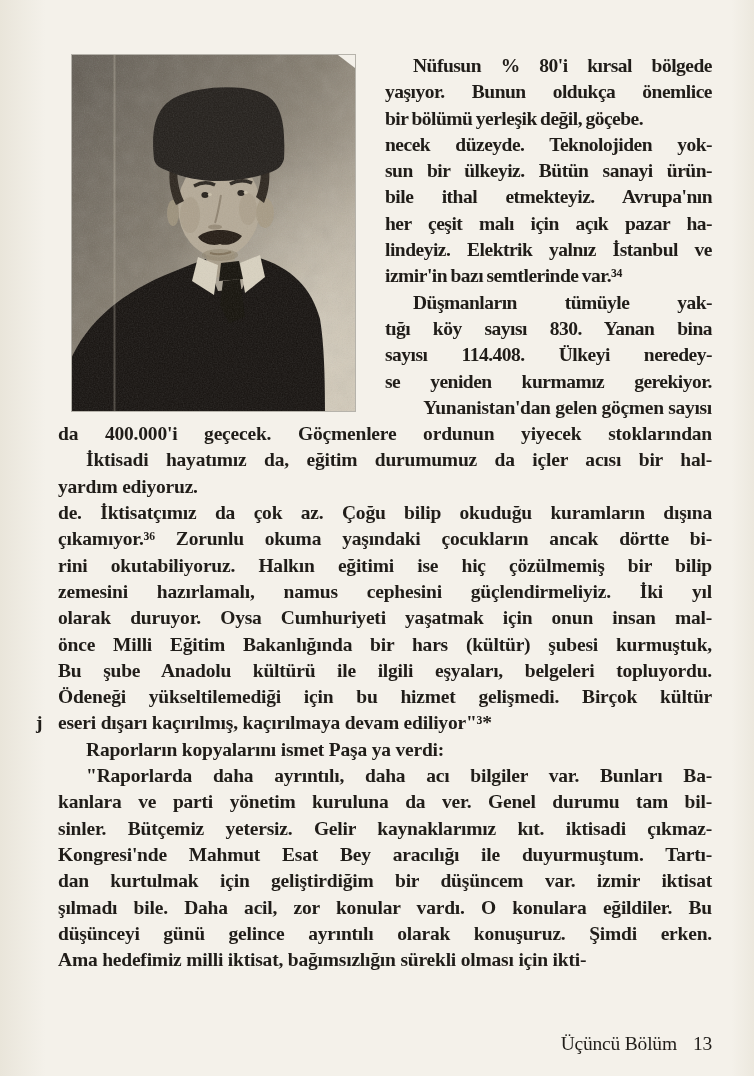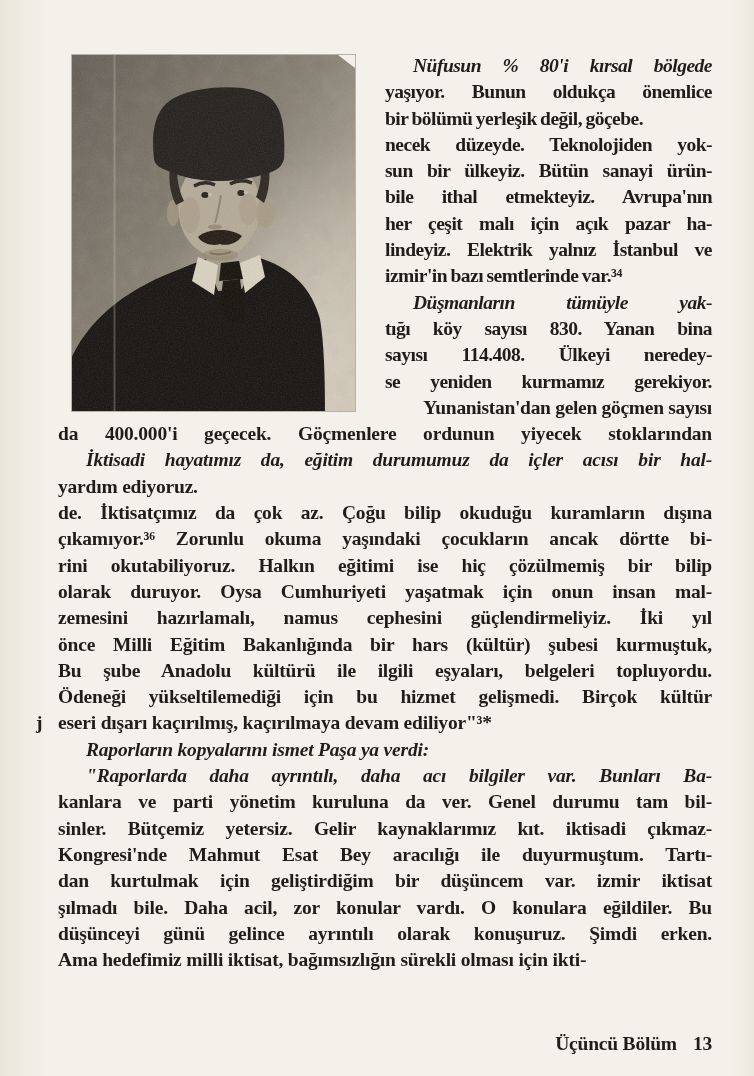--- a/index.html
+++ b/index.html
@@ -19,32 +19,32 @@
   
   .text-block{
     position:absolute;left:58px;top:53px;width:654px;
     font-size:19.5px;font-weight:700;letter-spacing:-0.2px;
   }
   .line{
     height:26.3px;line-height:26.3px;
     text-align:justify;text-align-last:justify;
   }
   .line.end{text-align-last:left;}
-  .line.ind{text-indent:28px;font-style:italic;}
+  .line.ind{text-indent:28px;}
   .line.col{margin-left:327px;width:327px;letter-spacing:-0.5px;word-spacing:-1px;}
   .line.over{margin-left:294px;width:360px;text-align-last:right;letter-spacing:-0.3px;}
   
   .margin-artifact{
     position:absolute;left:36px;top:710px;
     font-size:19.5px;font-weight:700;line-height:26.3px;
   }
   
   .footer{
     position:absolute;left:58px;top:1033px;width:654px;
-    text-align:right;font-size:19.5px;font-weight:700;letter-spacing:-0.2px;
+    text-align:right;font-size:19.5px;font-weight:400;letter-spacing:-0.2px;
   }
   .footer .pagenum{display:inline-block;margin-left:16px;}
 </style>
 </head>
 <body>
 
 <div class="page">
 
   <div class="photo">
     <svg width="283" height="356" viewBox="0 0 283 356" xmlns="http://www.w3.org/2000/svg">
@@ -132,22 +132,22 @@
       <div class="line col">tığı köy sayısı 830. Yanan bina</div>
       <div class="line col">sayısı 114.408. Ülkeyi neredey-</div>
       <div class="line col">se yeniden kurmamız gerekiyor.</div>
       <div class="line over">Yunanistan'dan gelen göçmen sayısı</div>
       <div class="line">da 400.000'i geçecek. Göçmenlere ordunun yiyecek stoklarından</div>
       <div class="line ind">İktisadi hayatımız da, eğitim durumumuz da içler acısı bir hal-</div>
       <div class="line end">yardım ediyoruz.</div>
       <div class="line">de. İktisatçımız da çok az. Çoğu bilip okuduğu kuramların dışına</div>
       <div class="line">çıkamıyor.³⁶ Zorunlu okuma yaşındaki çocukların ancak dörtte bi-</div>
       <div class="line">rini okutabiliyoruz. Halkın eğitimi ise hiç çözülmemiş bir bilip</div>
+      <div class="line">zemesini hazırlamalı, namus cephesini güçlendirmeliyiz. İki yıl</div>
       <div class="line">olarak duruyor. Oysa Cumhuriyeti yaşatmak için onun insan mal-</div>
-      <div class="line">zemesini hazırlamalı, namus cephesini güçlendirmeliyiz. İki yıl</div>
       <div class="line">önce Milli Eğitim Bakanlığında bir hars (kültür) şubesi kurmuştuk,</div>
       <div class="line">Bu şube Anadolu kültürü ile ilgili eşyaları, belgeleri topluyordu.</div>
       <div class="line">Ödeneği yükseltilemediği için bu hizmet gelişmedi. Birçok kültür</div>
       <div class="line end">eseri dışarı kaçırılmış, kaçırılmaya devam ediliyor"³*</div>
       <div class="line ind end">Raporların kopyalarını ismet Paşa ya verdi:</div>
       <div class="line ind">"Raporlarda daha ayrıntılı, daha acı bilgiler var. Bunları Ba-</div>
       <div class="line">kanlara ve parti yönetim kuruluna da ver. Genel durumu tam bil-</div>
       <div class="line">sinler. Bütçemiz yetersiz. Gelir kaynaklarımız kıt. iktisadi çıkmaz-</div>
       <div class="line">Kongresi'nde Mahmut Esat Bey aracılığı ile duyurmuştum. Tartı-</div>
       <div class="line">dan kurtulmak için geliştirdiğim bir düşüncem var. izmir iktisat</div>

